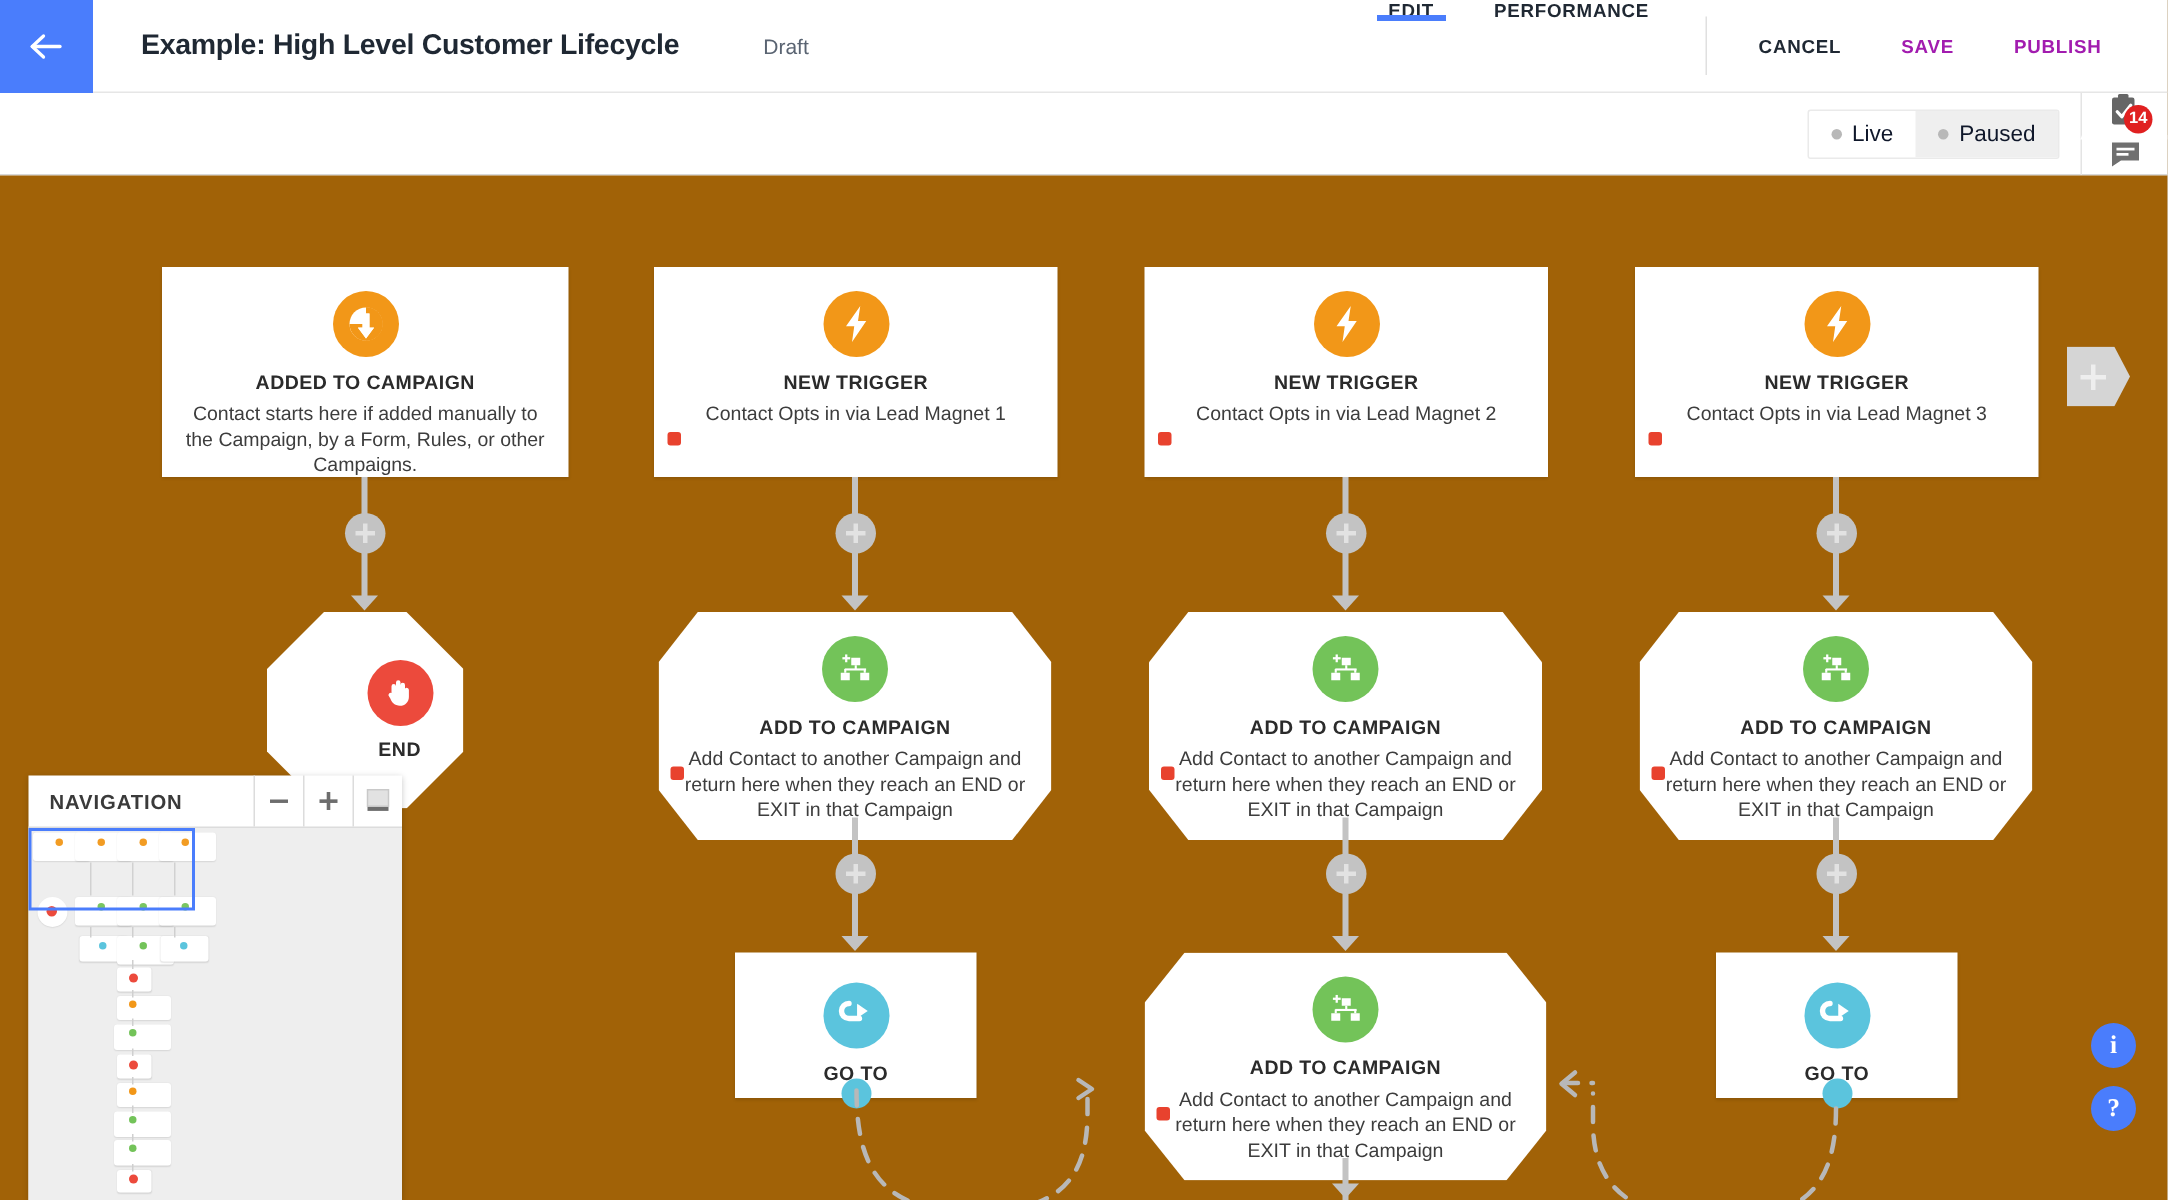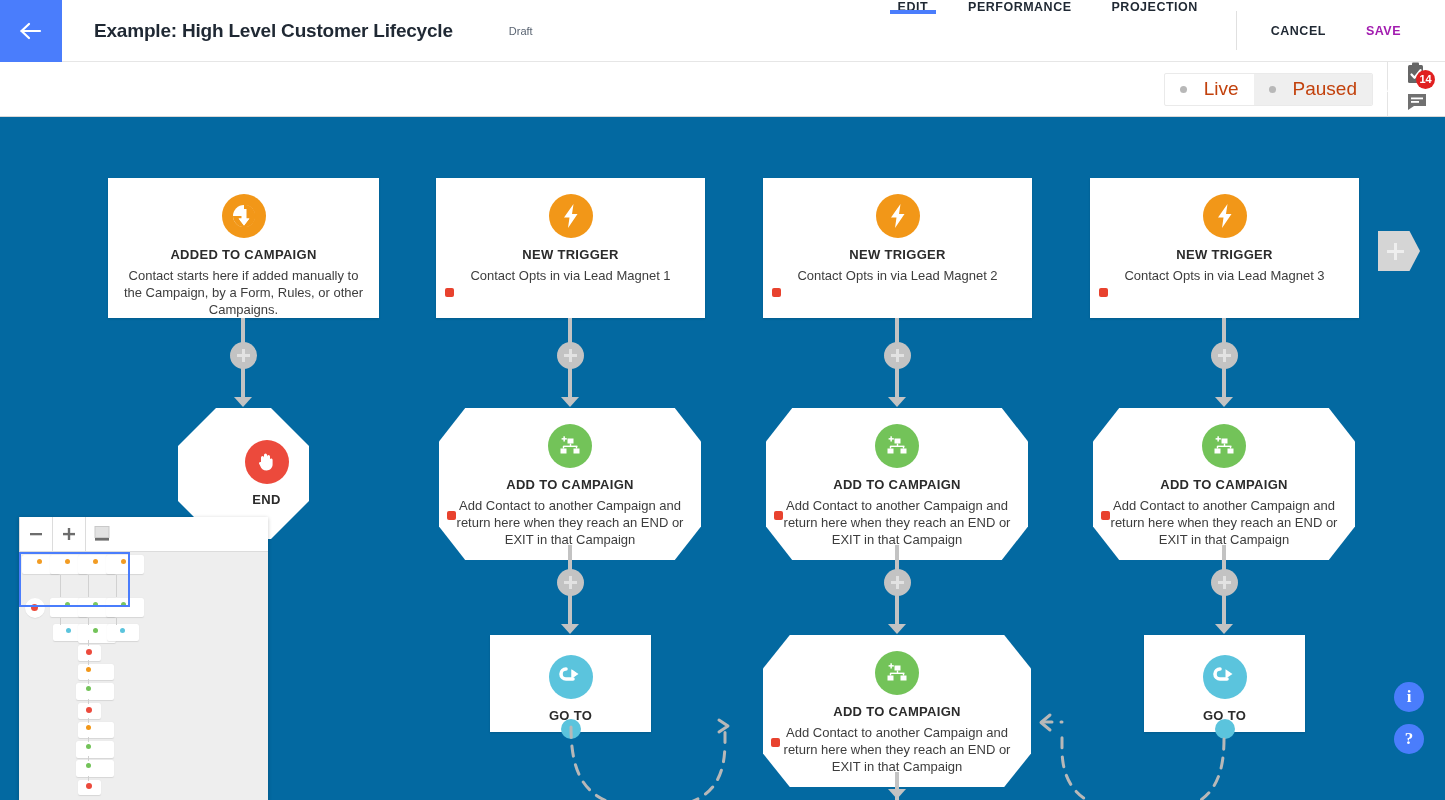--- a/index.html
+++ b/index.html
@@ -18,21 +18,21 @@
     border-bottom:1px solid #e6e6e6;
   }
   .back-btn {
     width:62px; height:62px; background:#4a7dfc;
     display:flex; align-items:center; justify-content:center;
     cursor:pointer; flex:0 0 62px;
   }
   .back-btn svg { display:block; }
   .title-wrap { display:flex; align-items:center; padding-left:32px; flex:1 1 auto; }
   .doc-title { font-size:19px; font-weight:bold; color:#1f2833; letter-spacing:-0.2px; }
-  .doc-status { font-size:11px; color:#5a6472; margin-left:56px; }
+  .doc-status { font-size:14px; color:#5a6472; margin-left:56px; }
 
   .nav-tabs { display:flex; align-items:flex-start; height:53px; }
   .nav-tab {
     display:flex; align-items:center; padding:0 20px; position:relative;
     font-size:12.5px; font-weight:bold; color:#1f2833; letter-spacing:0.5px;
     cursor:pointer; white-space:nowrap;
   }
   .nav-tab.active::after {
     content:""; position:absolute; left:12px; right:12px; bottom:0; height:4px;
     background:#4a7dfc;
@@ -52,22 +52,22 @@
     position:absolute; top:62px; left:0; width:1445px; height:55px;
     background:#fff; border-bottom:1px solid #d8d8d8;
     display:flex; justify-content:flex-end; align-items:stretch;
   }
   .state-toggle {
     display:flex; align-items:center; align-self:center;
     border:1px solid #eaeaea; border-radius:2px; overflow:hidden;
     margin-right:14px; height:33px;
   }
   .state-opt {
-    display:flex; align-items:center; gap:17px; padding:0 15px; height:100%;
-    font-size:19px; color:#c2410c; cursor:pointer;
+    display:flex; align-items:center; gap:7px; padding:0 15px; height:100%;
+    font-size:15px; color:#0f172a; cursor:pointer;
   }
   .state-opt.sel { background:#efefef; }
   .state-dot { width:7px; height:7px; border-radius:50%; background:#b8b8b8; }
 
   .tb-group { display:flex; align-items:stretch;flex-direction:column; }
   .tb-btn {
     width:58px; display:flex; align-items:center; justify-content:center;
     border-left:1px solid #e4e4e4; position:relative; cursor:pointer;
   }
   .tb-btn:last-child { border-right:none; }
@@ -76,21 +76,21 @@
   .badge {
     position:absolute; top:8px; right:10px;
     background:#e02020; color:#fff; border-radius:50%;
     min-width:19px; height:19px; padding:0 3px;
     font-size:11px; font-weight:bold; line-height:19px; text-align:center;
   }
 
   
   .canvas {
     position:absolute; top:117px; left:0; width:1445px; height:683px;
-    background:#0369a1; overflow:hidden;
+    background:#a16207; overflow:hidden;
   }
 
   
   .node {
     position:absolute; background:#fff;
     box-shadow:0 1px 2px rgba(0,0,0,0.13);
     text-align:center; padding:16px 12px 10px;
   }
   .node .ico {
     width:44px; height:44px; border-radius:50%;
@@ -205,33 +205,33 @@
       <div class="doc-status">Draft</div>
     </div>
 
     <div class="nav-tabs">
       <div class="nav-tab active">
         <span>EDIT</span>
       </div>
       <div class="nav-tab">
         <span>PERFORMANCE</span>
       </div>
-      <div class="nav-tab">
-        <span>PROJECTION</span>
-      </div>
     </div>
 
     <div class="hdr-divider"></div>
 
     <div class="act-btns">
       <div class="act-btn act-cancel">
         <span>CANCEL</span>
       </div>
       <div class="act-btn act-blue">
         <span>SAVE</span>
+      </div>
+      <div class="act-btn act-blue">
+        <span>PUBLISH</span>
       </div>
     </div>
   </div>
 
   <div class="toolbar">
 
     <div class="state-toggle">
       <div class="state-opt">
         <span class="state-dot"></span>
         <span>Live</span>
@@ -508,20 +508,21 @@
     <svg style="position:absolute; left:1020px; top:560px; width:230px; height:145px; overflow:visible;">
       <path d="M204 62 C204 112, 185 136, 125 136 C65 136, 42 112, 42 72 L42 52" fill="none" stroke="#b8b8b8" stroke-width="3" stroke-dasharray="10 9" stroke-linecap="round"></path>
       <path d="M22 45 L42 45" fill="none" stroke="#b8b8b8" stroke-width="3" stroke-linecap="round" stroke-dasharray="10 9"></path>
       <path d="M30 38 L21 45.5 L30 53" fill="none" stroke="#b8b8b8" stroke-width="3" stroke-linecap="round" stroke-linejoin="round"></path>
     </svg>
 
     <div class="add-right" style="left:1378px; top:114px;"></div>
 
     <div class="minimap">
       <div class="mm-head">
+        <div class="mm-title">NAVIGATION</div>
         <div class="mm-btn">
           <svg width="16" height="16" viewBox="0 0 16 16">
             <rect x="2" y="7" width="12" height="2.3" fill="#6d6d6d"></rect>
           </svg>
         </div>
         <div class="mm-btn">
           <svg width="16" height="16" viewBox="0 0 16 16">
             <rect x="2" y="6.9" width="12" height="2.4" fill="#6d6d6d"></rect>
             <rect x="6.8" y="2" width="2.4" height="12" fill="#6d6d6d"></rect>
           </svg>

